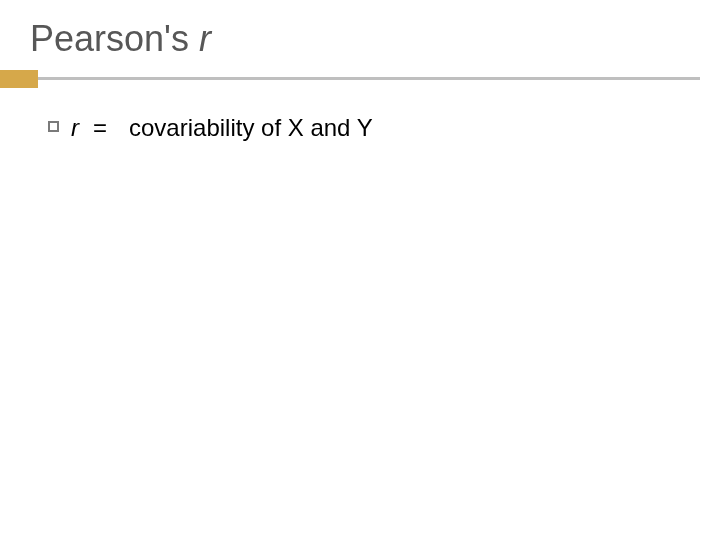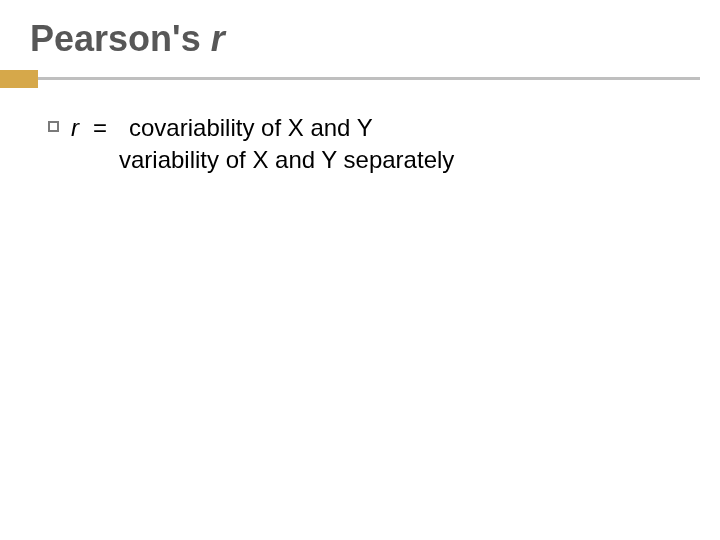--- a/index.html
+++ b/index.html
@@ -10,21 +10,21 @@
     font-family: Arial, Helvetica, sans-serif;
     position: relative;
     overflow: hidden;
   }
   .title-area {
     padding: 18px 0 8px 30px;
   }
   .title {
     font-size: 36px;
     color: #575757;
-    font-weight: 700;
+    font-weight: 400;
   }
   .title .ital { font-style: italic; }
   .divider-wrap {
     position: relative;
     height: 10px;
     margin-top: 6px;
   }
   .accent-block {
     position: absolute;
     left: 0;
@@ -93,16 +93,15 @@
 
 <div class="content">
   <div class="bullet-row">
     <div class="bullet-icon"></div>
     <div class="formula">
       <div class="line1">
         <span class="r-var">r</span>
         <span class="eq">=</span>
         <span class="numer">covariability of X and Y</span>
       </div>
-      <div class="line2">variability of X and Y separately</div>
     </div>
   </div>
 </div>
 
 </body></html>

